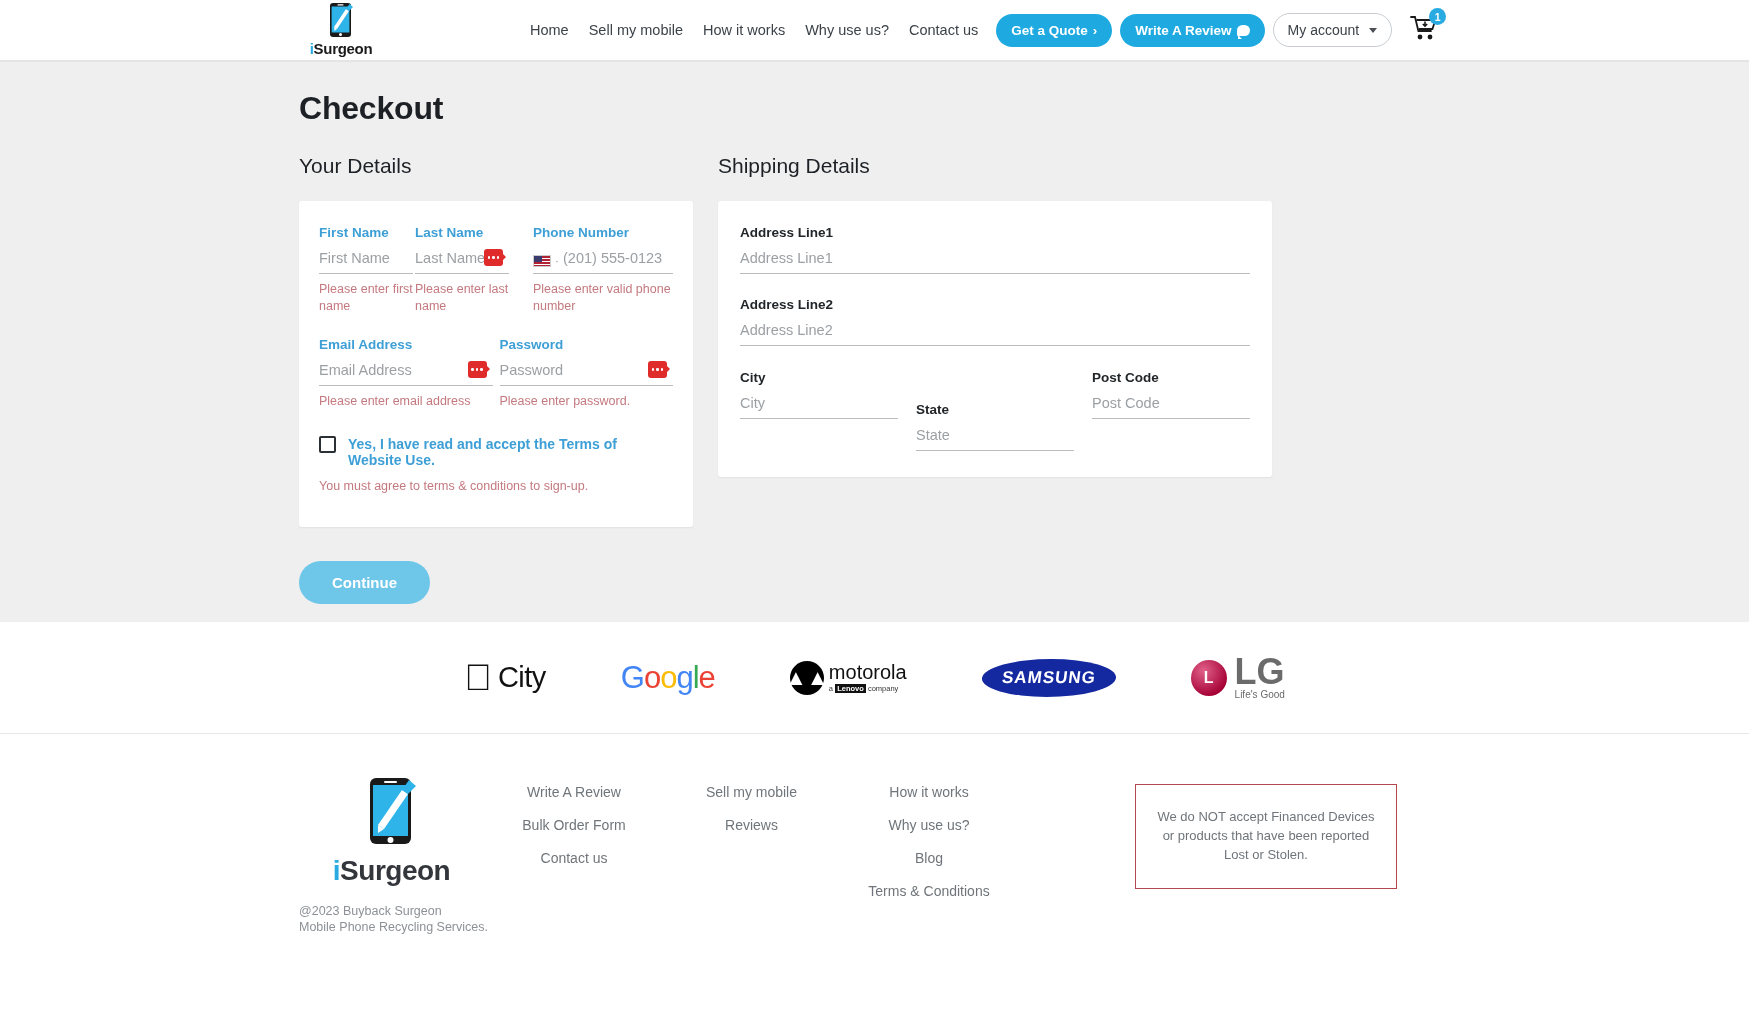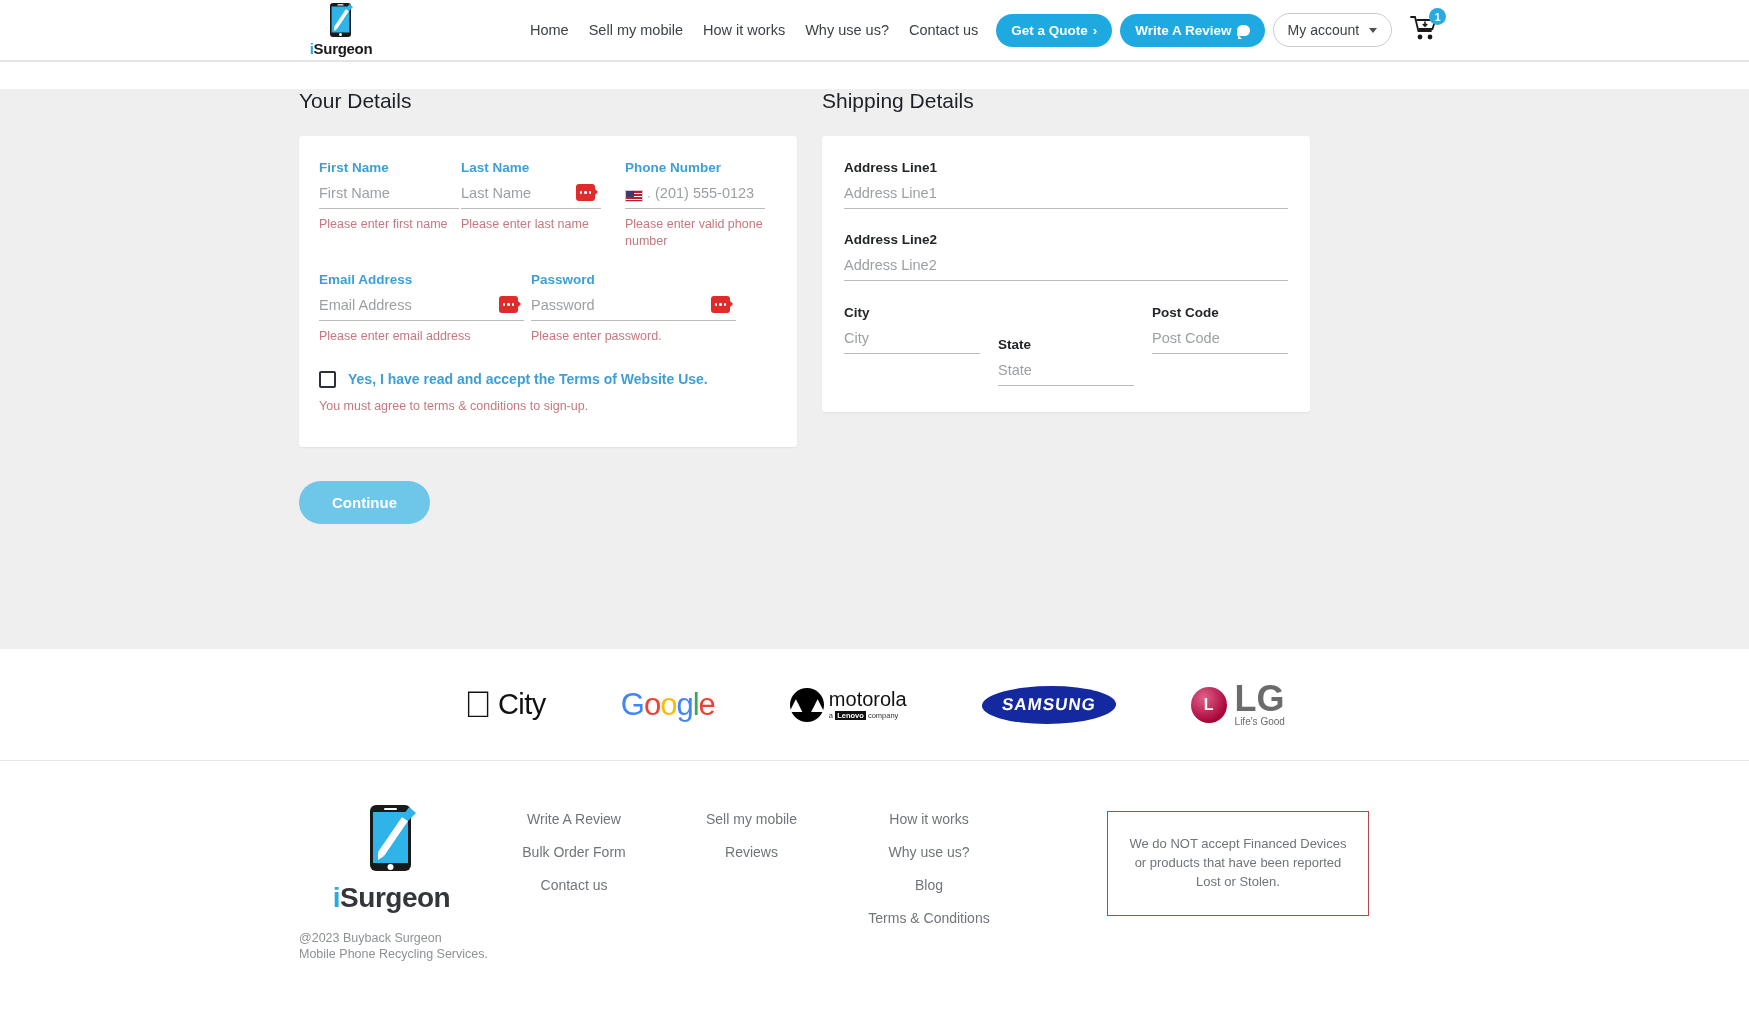--- a/index.html
+++ b/index.html
@@ -94,22 +94,22 @@
   .page-title {
     font-size:32px; font-weight:bold; color:#1d2125;
     margin:0; padding:28px 0 0 299px; letter-spacing:-0.2px;
   }
   .columns {
     display:flex;
     padding-left:299px;
     margin-top:27px;
     gap:25px;
   }
-  .col-left { width:498px; }
-  .col-right { width:488px; }
+  .col-left { width:394px; }
+  .col-right { width:554px; }
   .section-title {
     font-size:21px; font-weight:normal; color:#1d2125;
     margin:0 0 23px 0;
   }
   .card {
     background:#fff; border-radius:3px;
     box-shadow:0 1px 2px rgba(0,0,0,0.06);
     padding:24px 20px 34px 20px;
   }
   .card.ship { padding:24px 22px 26px 22px; }
@@ -230,21 +230,21 @@
     line-height:1.25; text-align:left; white-space:nowrap;
   }
   .f-col { width:180px; text-align:center; padding-top:8px; }
   .f-col.w2 { width:175px; }
   .f-link {
     display:block; font-size:14px; color:#6f757a;
     text-decoration:none; margin-bottom:17px; cursor:pointer;
   }
   .notice {
     width:262px; height:105px; border:1px solid #b3494f;
-    margin-left:88px; margin-top:8px;
+    margin-left:116px; margin-top:8px;
     display:flex; align-items:center; justify-content:center;
     text-align:center; font-size:13px; color:#6f757a; line-height:1.45;
     padding:0 16px;
   }
 </style>
 </head>
 <body>
 
 <div class="header">
 
@@ -293,20 +293,21 @@
         <circle cx="10" cy="22" r="2.4" fill="#1a1a1a"></circle>
         <circle cx="20" cy="22" r="2.4" fill="#1a1a1a"></circle>
       </svg>
       <span class="cart-badge">1</span>
     </div>
   </div>
 </div>
 
 <div class="main">
 
+  <h1 class="page-title">Checkout</h1>
 
   <div class="columns">
 
     <div class="col-left">
       <h2 class="section-title">Your Details</h2>
 
       <div class="card">
 
         <div class="frow">
           <div class="field" style="width:140px;">

